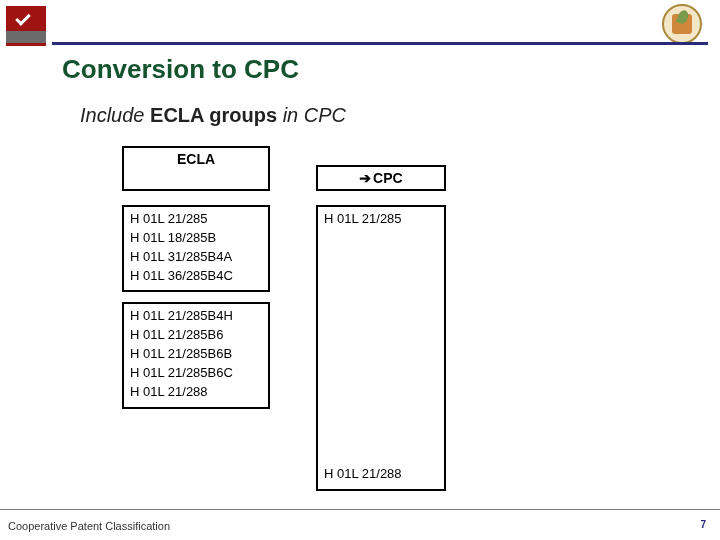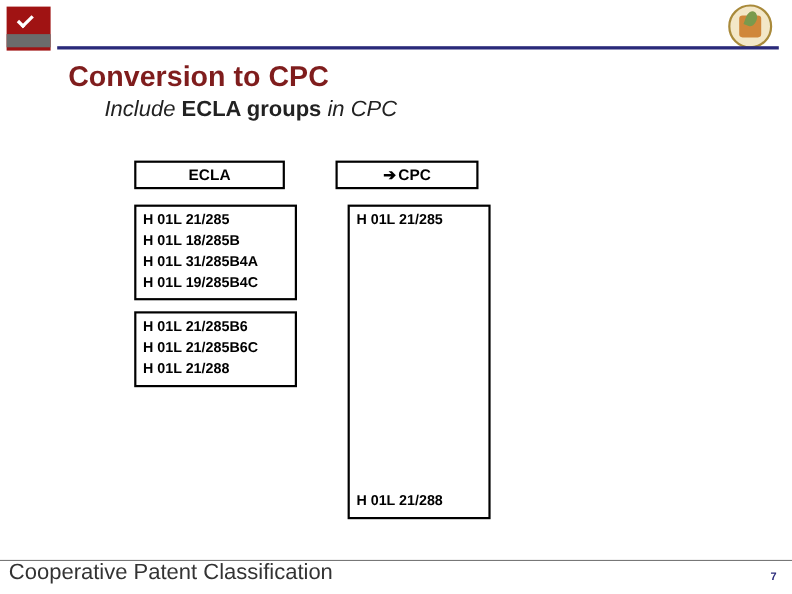--- a/index.html
+++ b/index.html
@@ -15,44 +15,44 @@
   .logo-circle .inner { position:absolute; left:8px; top:8px; width:20px; height:20px; background:#d0873a; border-radius:3px; }
   .logo-circle .leaf { position:absolute; left:14px; top:4px; width:10px; height:14px; background:#7a9a4d; border-radius:50% 50% 50% 0; transform:rotate(20deg); }
 
   
   .left-block { position:absolute; left:6px; top:6px; width:40px; height:40px; background:#a01313; }
   .left-block2 { position:absolute; left:6px; top:31px; width:40px; height:12px; background:#6b6b6b; }
   .left-block .tick { position:absolute; left:10px; top:8px; width:14px; height:8px; border-left:3px solid #fff; border-bottom:3px solid #fff; transform:rotate(-45deg); }
 
   .top-rule { position:absolute; left:52px; right:12px; top:42px; height:3px; background:#2a2a7a; }
 
-  .title { position:absolute; left:62px; top:54px; font-size:26px; font-weight:bold; color:#7f1d1d; }
+  .title { position:absolute; left:62px; top:54px; font-size:26px; font-weight:bold; color:#14532d; }
 
-  .subtitle { position:absolute; left:80px; top:88px; font-size:20px; font-style:italic; color:#222;margin-left:15px; }
+  .subtitle { position:absolute; left:80px; top:104px; font-size:20px; font-style:italic; color:#222; }
   .subtitle .strong { font-style:normal; font-weight:bold; }
 
   
   .table-wrap { position:absolute; left:122px; top:146px; }
   .hdr-row { display:flex; gap:46px; margin-bottom:14px; }
-  .hdr-cell { width:137px; border:2px solid #000; padding:3px 6px; font-weight:bold; font-size:14px; text-align:center; }
-  .hdr-cell.cpc { width:130px; }
+  .hdr-cell { width:148px; border:2px solid #000; padding:3px 6px; font-weight:bold; font-size:14px; text-align:center; }
+  .hdr-cell.cpc { width:130px;margin-top:19px; }
   .arrow { font-weight:bold; font-size:14px; margin-right:2px; }
 
   .body-row { display:flex; gap:46px; }
   .ecla-col { width:148px; }
   .cpc-col  { width:130px; }
-  .cell-box { border:2px solid #000; padding:3px 6px 5px 6px; font-weight:bold; font-size:13px; line-height:1.45; }
+  .cell-box { border:2px solid #000; padding:3px 6px 5px 6px; font-weight:normal; font-size:13px; line-height:1.45; }
   .cell-box.top { margin-bottom:10px; }
   .cpc-box { height:286px; position:relative; }
   .cpc-box .top-line { position:absolute; top:3px; left:6px; }
   .cpc-box .bot-line { position:absolute; bottom:5px; left:6px; }
 
   
   .foot-rule { position:absolute; left:0; right:0; bottom:30px; height:1px; background:#777; }
-  .footer-text { position:absolute; left:8px; bottom:8px; font-size:20px; color:#333; }
+  .footer-text { position:absolute; left:8px; bottom:8px; font-size:11px; color:#333; }
   .page-num { position:absolute; right:14px; bottom:10px; font-size:10px; color:#2a2a7a; font-weight:bold; }
 </style>
 </head>
 <body>
 
 <div class="slide">
 
   <div class="left-block">
     <div class="tick"></div>
   </div>
@@ -76,24 +76,26 @@
       <div class="hdr-cell">ECLA</div>
       <div class="hdr-cell cpc"><span class="arrow">➔</span><span>CPC</span></div>
     </div>
 
     <div class="body-row">
       <div class="ecla-col">
         <div class="cell-box top">
           <div>H 01L 21/285</div>
           <div>H 01L 18/285B</div>
           <div>H 01L 31/285B4A</div>
-          <div>H 01L 19/285B4C</div>
+          <div>H 01L 36/285B4C</div>
         </div>
         <div class="cell-box">
+          <div>H 01L 21/285B4H</div>
           <div>H 01L 21/285B6</div>
+          <div>H 01L 21/285B6B</div>
           <div>H 01L 21/285B6C</div>
           <div>H 01L 21/288</div>
         </div>
       </div>
 
       <div class="cpc-col">
         <div class="cell-box cpc-box">
           <div class="top-line">H 01L 21/285</div>
           <div class="bot-line">H 01L 21/288</div>
         </div>

